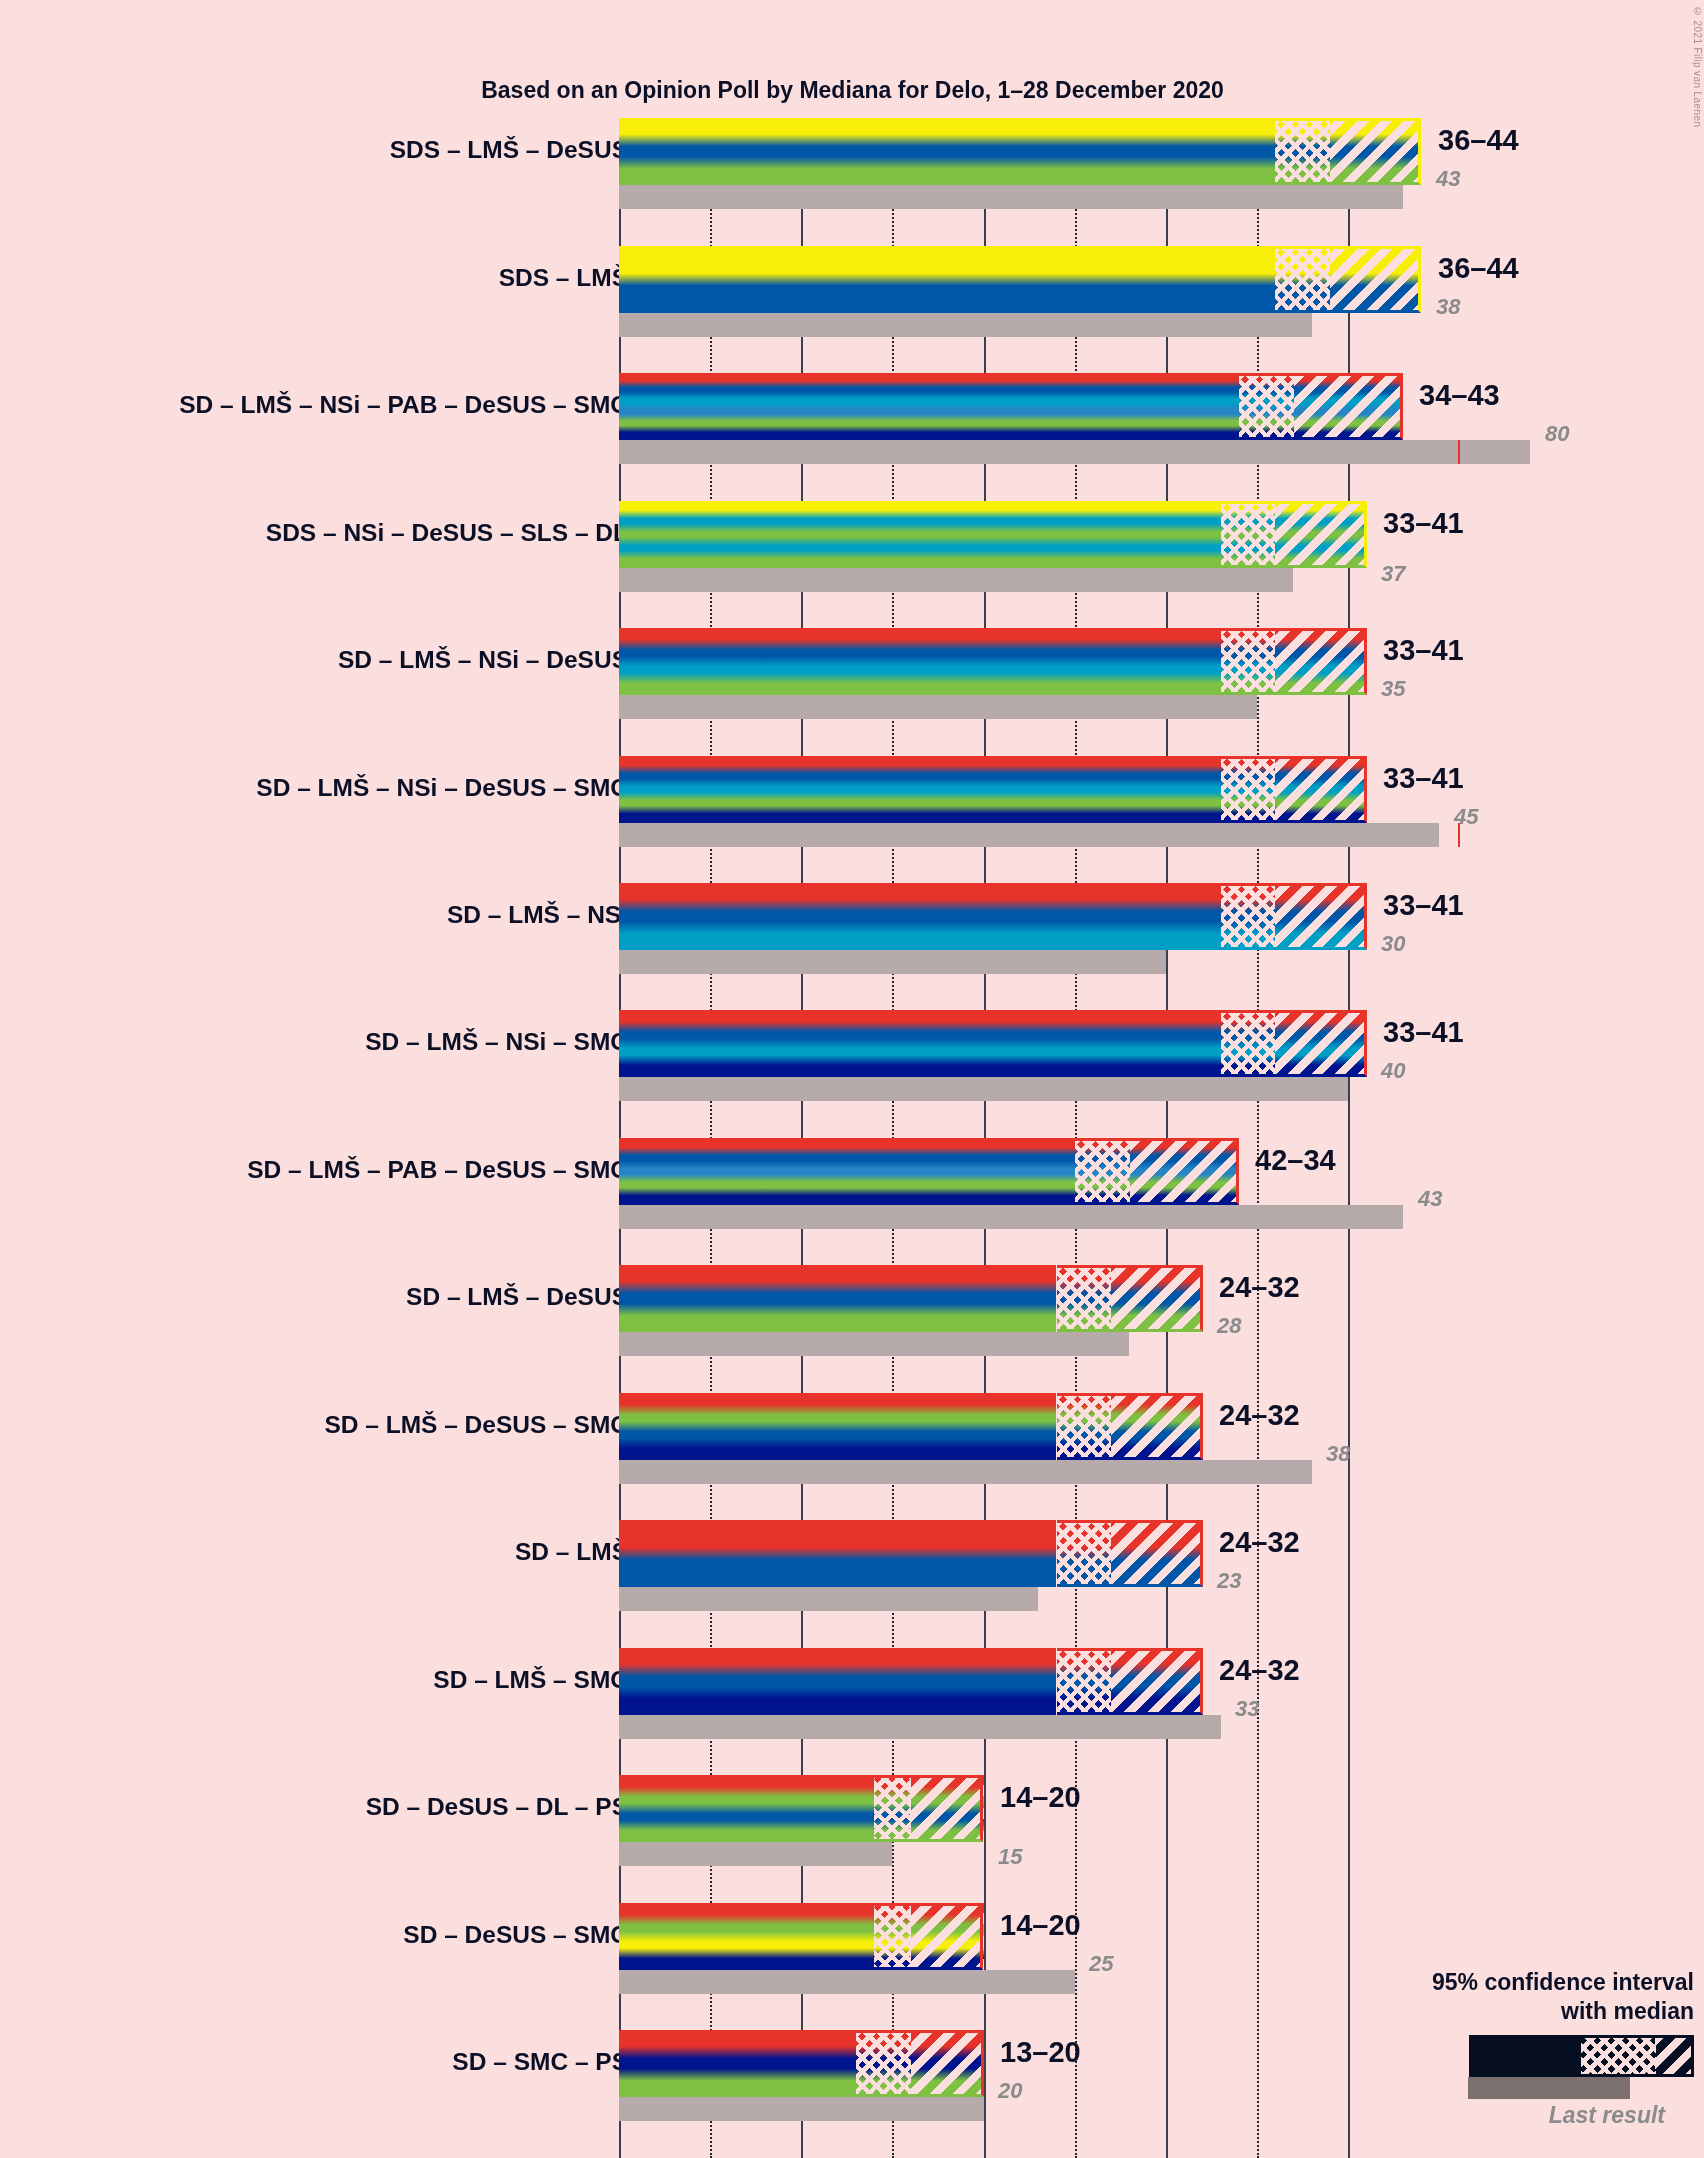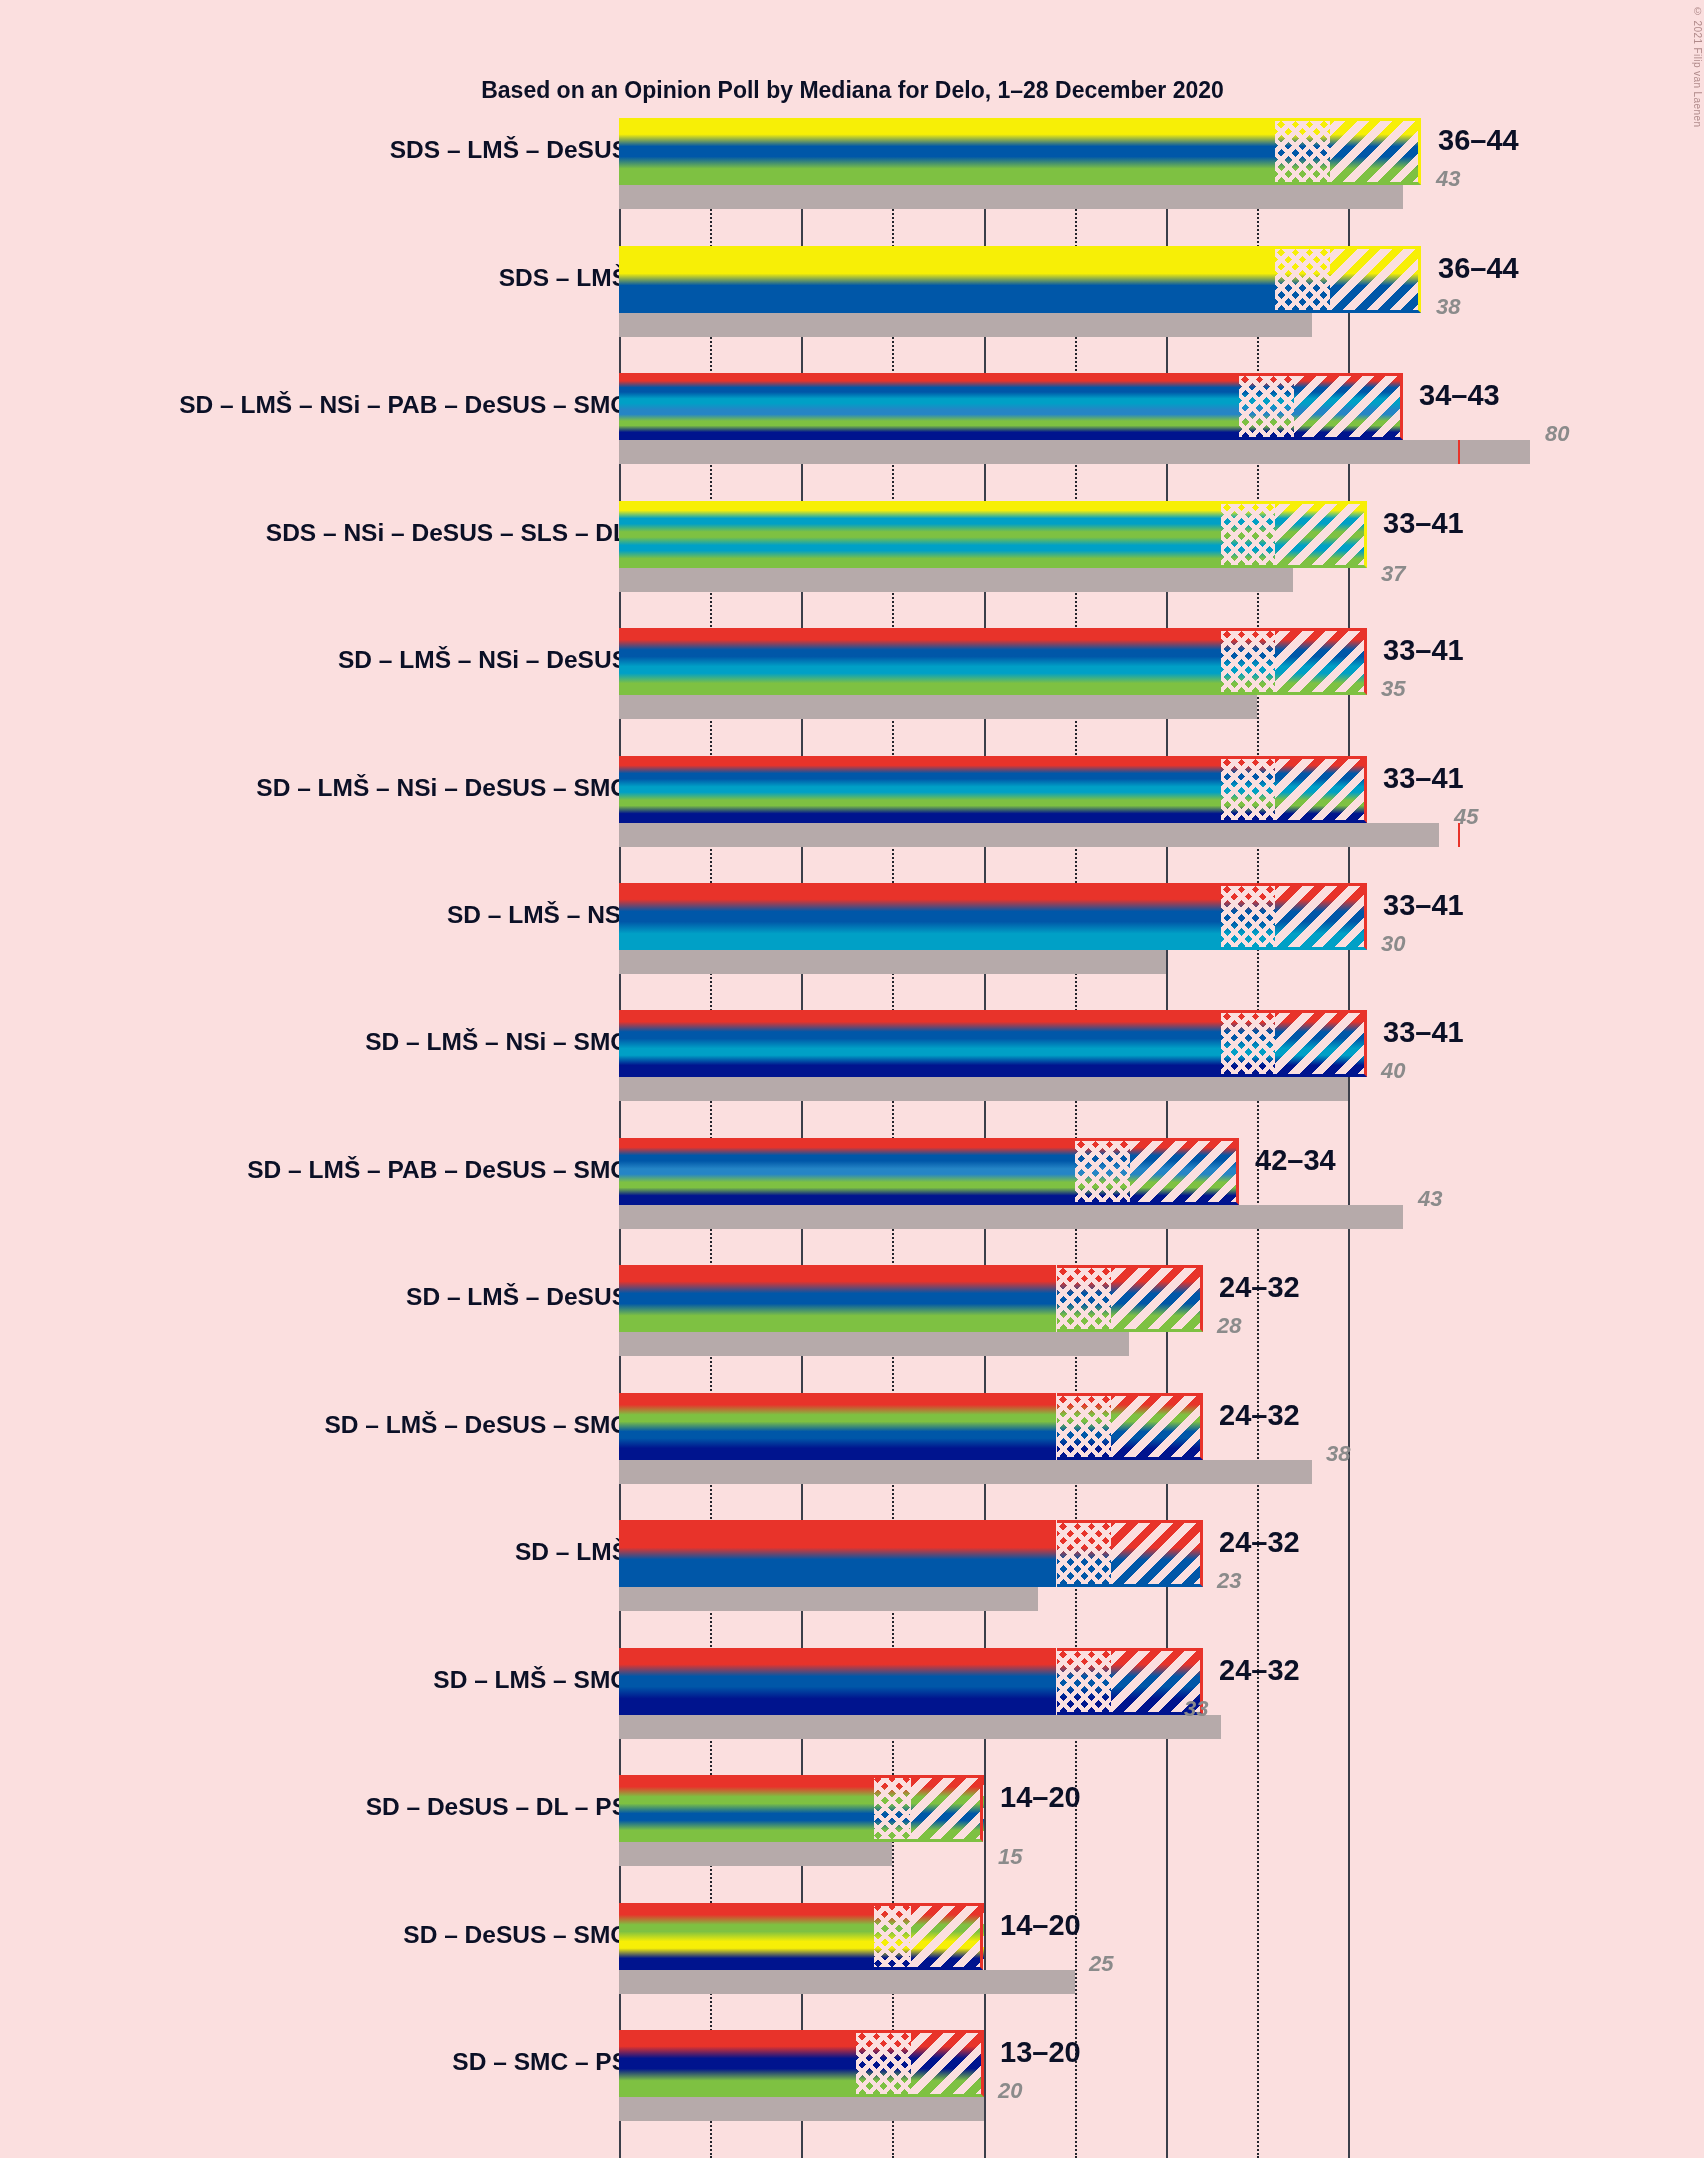--- a/index.html
+++ b/index.html
@@ -356,21 +356,21 @@
         <div class="ci" style="left: 1057px; width: 55px; height: 67px;">
           <div class="grad" style="background: linear-gradient(rgb(232, 51, 42) 0%, rgb(232, 51, 42) 24.33%, rgb(0, 87, 168) 42.33%, rgb(0, 87, 168) 57.67%, rgb(0, 20, 142) 75.67%, rgb(0, 20, 142) 100%);"></div>
           <div class="mask cross"></div>
         </div>
         <div class="ci" style="left: 1111px; width: 91px; height: 67px;">
           <div class="grad" style="background: linear-gradient(rgb(232, 51, 42) 0%, rgb(232, 51, 42) 24.33%, rgb(0, 87, 168) 42.33%, rgb(0, 87, 168) 57.67%, rgb(0, 20, 142) 75.67%, rgb(0, 20, 142) 100%);"></div>
           <div class="mask diag"></div>
         </div>
         <div class="outline" style="left: 1057px; width: 146px; height: 67px; border-top: 3.6px solid rgb(232, 51, 42); border-bottom: 3.6px solid rgb(0, 20, 142); border-right: 3.6px solid rgb(232, 51, 42);"></div>
         <div class="valuelabel" style="left: 1219px; top: 6.4px;">24–32</div>
-        <div class="lastlabel" style="left: 1184px; top: 48px;">33</div>
+        <div class="lastlabel" style="left: 1235px; top: 48px;">33</div>
       </div>
       <div class="row" style="top: 1775px; height: 91px;">
         <div class="rowlabel" style="top: 18px;">SD – DeSUS – DL – PS</div>
         <div class="last" style="left: 619px; top: 67px; width: 273px; height: 23.6px;"></div>
         <div class="body" style="left: 619px; width: 255px; height: 67px;">
           <div class="grad" style="background: linear-gradient(rgb(232, 51, 42) 0%, rgb(232, 51, 42) 17.5%, rgb(126, 193, 66) 32.5%, rgb(126, 193, 66) 42.5%, rgb(0, 87, 168) 57.5%, rgb(0, 87, 168) 67.5%, rgb(126, 193, 66) 82.5%, rgb(126, 193, 66) 100%);"></div>
         </div>
         <div class="ci" style="left: 874px; width: 36px; height: 67px;">
           <div class="grad" style="background: linear-gradient(rgb(232, 51, 42) 0%, rgb(232, 51, 42) 17.5%, rgb(126, 193, 66) 32.5%, rgb(126, 193, 66) 42.5%, rgb(0, 87, 168) 57.5%, rgb(0, 87, 168) 67.5%, rgb(126, 193, 66) 82.5%, rgb(126, 193, 66) 100%);"></div>
           <div class="mask cross"></div>
@@ -414,15 +414,26 @@
         <div class="ci" style="left: 911px; width: 73px; height: 67px;">
           <div class="grad" style="background: linear-gradient(rgb(232, 51, 42) 0%, rgb(232, 51, 42) 24.33%, rgb(0, 20, 142) 42.33%, rgb(0, 20, 142) 57.67%, rgb(126, 193, 66) 75.67%, rgb(126, 193, 66) 100%);"></div>
           <div class="mask diag"></div>
         </div>
         <div class="outline" style="left: 856px; width: 128px; height: 67px; border-top: 3.6px solid rgb(232, 51, 42); border-bottom: 3.6px solid rgb(126, 193, 66); border-right: 3.6px solid rgb(232, 51, 42);"></div>
         <div class="valuelabel" style="left: 1000px; top: 6.4px;">13–20</div>
         <div class="lastlabel" style="left: 998px; top: 48px;">20</div>
       </div>
     </div>
 
+  <div class="legend">
+    <div class="l1">95% confidence interval</div>
+    <div class="l2">with median</div>
+    <div class="legendbar">
+      <div class="lcross"></div>
+      <div class="ldiag"></div>
+      <div class="lborder"></div>
+    </div>
+    <div class="legendlast"></div>
+    <div class="legendlastlabel">Last result</div>
+  </div>
 
 </div>
 
 
 </body></html>

